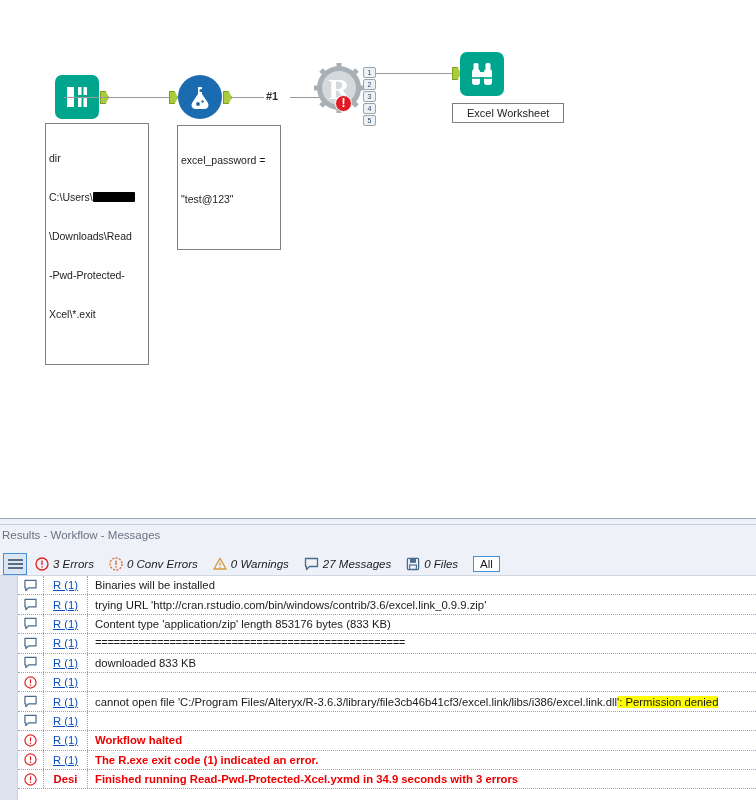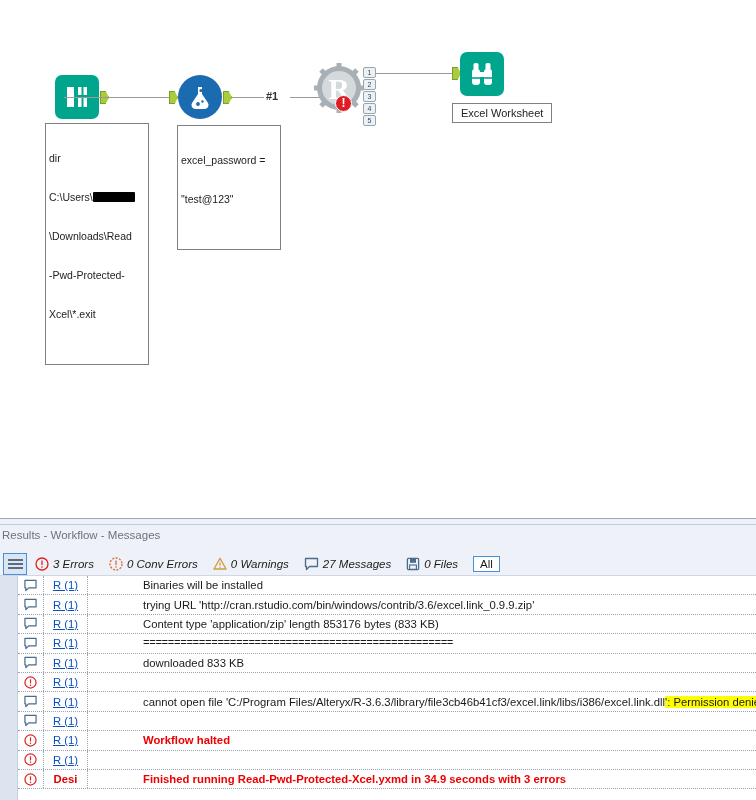--- a/index.html
+++ b/index.html
@@ -76,21 +76,21 @@
     font-family: "Liberation Sans", sans-serif;
     white-space: pre-wrap;
   }
 
   .label-box {
     position: absolute;
     background: #ffffff;
     border: 1px solid #808080;
     font-size: 11px;
     color: #222222;
-    padding: 3px 8px;
+    padding: 3px 14px;
     white-space: nowrap;
   }
 
   .redact {
     display: inline-block;
     width: 42px; height: 10px;
     background: #000000;
     vertical-align: -1px;
     border-radius: 1px;
   }
@@ -244,21 +244,20 @@
     color: #0b4fbf; text-decoration: underline; cursor: pointer;
   }
   .c-tool.plain { color: #e00000; font-weight: bold; }
   .c-text {
     flex: 1 1 auto;
     padding-left: 7px;
     height: 100%;
     display: flex; align-items: center;
     color: #1b1b1b;
     overflow: hidden;
-    margin-left: 48px;
   }
   .msg-row.error .c-text { color: #ee0000; font-weight: bold; }
   .msg-row.error .c-tool a { color: #0b4fbf; }
 
   .hl { background: #ffff00; }
 
   .mono-eq {
     font-family: "Liberation Mono", monospace;
     letter-spacing: -0.4px;
     font-size: 11px;
@@ -553,20 +552,23 @@
           <div class="c-icon">
             <svg width="13" height="13" viewBox="0 0 14 14">
               <circle cx="7" cy="7" r="6" fill="none" stroke="#e02020" stroke-width="1.3"></circle>
               <line x1="7" y1="3.6" x2="7" y2="8" stroke="#e02020" stroke-width="1.3"></line>
               <circle cx="7" cy="10" r="0.8" fill="#e02020"></circle>
             </svg>
           </div>
           <div class="c-tool">
             <a>R (1)</a>
           </div>
+          <div class="c-text">
+            <span>The R.exe exit code (1) indicated an error.</span>
+          </div>
         </div>
         <div class="msg-row error">
           <div class="c-icon">
             <svg width="13" height="13" viewBox="0 0 14 14">
               <circle cx="7" cy="7" r="6" fill="none" stroke="#e02020" stroke-width="1.3"></circle>
               <line x1="7" y1="3.6" x2="7" y2="8" stroke="#e02020" stroke-width="1.3"></line>
               <circle cx="7" cy="10" r="0.8" fill="#e02020"></circle>
             </svg>
           </div>
           <div class="c-tool plain">Desi</div>

